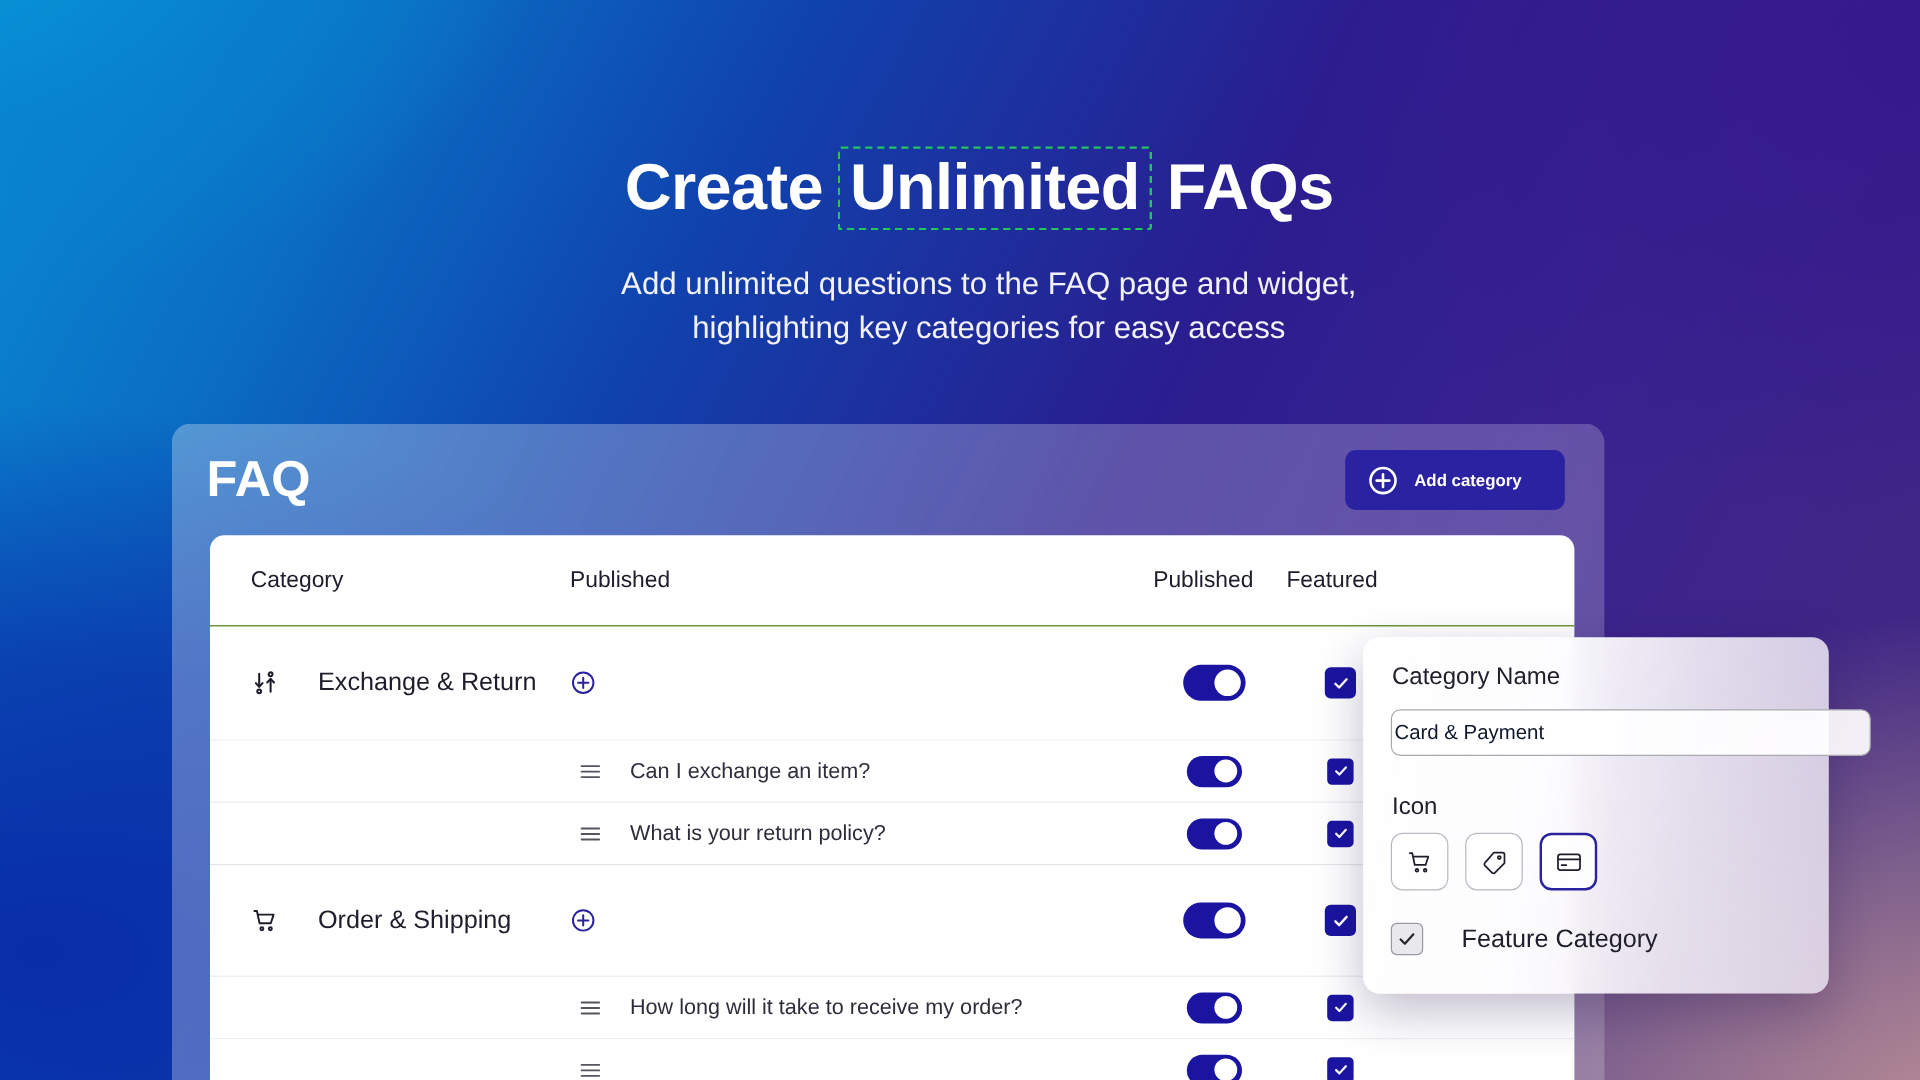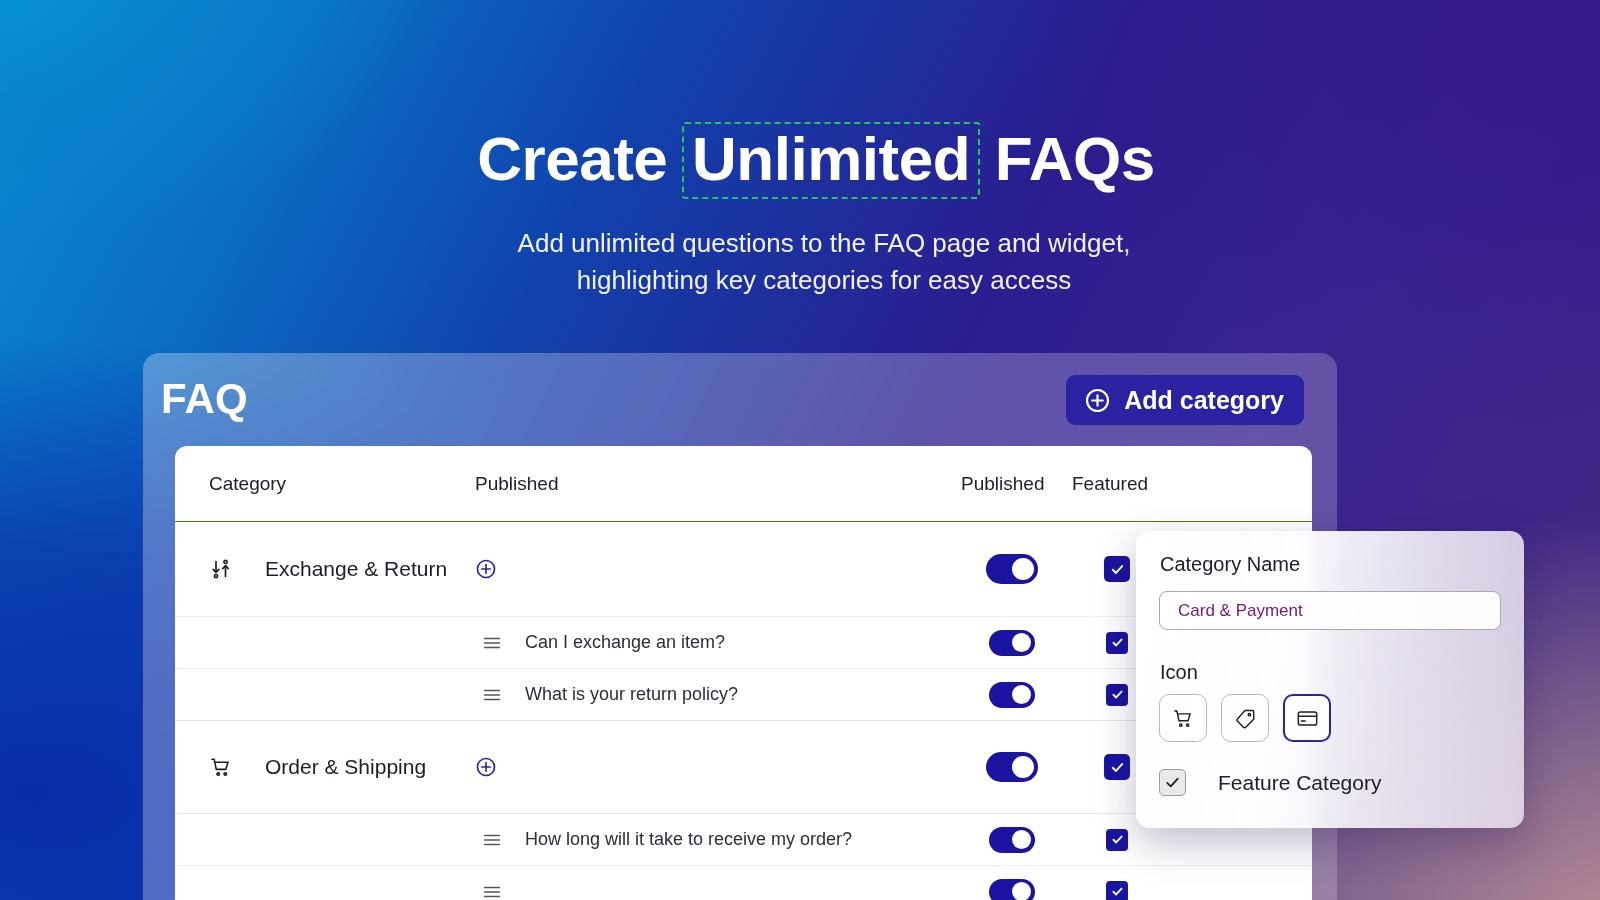--- a/index.html
+++ b/index.html
@@ -56,21 +56,21 @@
 
   
   .hero {
     position: absolute;
     top: 0; left: 0; right: 0;
     text-align: center;
     color: #ffffff;
   }
   .headline {
     margin-top: 122px;
-    font-size: 62px;
+    font-size: 54px;
     font-weight: 700;
     letter-spacing: -0.5px;
     line-height: 1.0;
     white-space: nowrap;
     padding-left: 32px;
   }
   .headline .hl-box {
     display: inline-block;
     border: 2px dashed #22c55e;
     border-radius: 3px;
@@ -102,42 +102,42 @@
         rgba(255,255,255,0.26) 45%,
         rgba(255,255,255,0.20) 100%);
     backdrop-filter: blur(2px);
   }
   .faq-panel-head {
     position: relative;
     height: 93px;
   }
   .faq-title {
     position: absolute;
-    left: 18px;
+    left: 29px;
     top: 22px;
     font-size: 42px;
     font-weight: 700;
     color: #ffffff;
     letter-spacing: 0.2px;
   }
   .add-cat-btn {
     position: absolute;
     right: 33px;
     top: 22px;
     height: 50px;
-    padding: 0 20px 0 18px;
+    padding: 0 36px 0 18px;
     display: flex;
     align-items: center;
     gap: 13px;
     background: #2a22a0;
     border: none;
     border-radius: 9px;
     color: #ffffff;
     font-family: "Liberation Sans", sans-serif;
-    font-size: 25px;
+    font-size: 14px;
     font-weight: 700;
     cursor: pointer;
   }
   .add-cat-btn svg { display: block; }
 
   
   .table-card {
     position: absolute;
     left: 32px;
     top: 93px;
@@ -254,29 +254,29 @@
     font-size: 20px;
     color: #20202c;
   }
   .lbl-cat-name { top: 22px; }
   .lbl-icon { top: 130px; }
 
   .cat-name-input {
     position: absolute;
     left: 23px;
     top: 60px;
-    width: 342px;
+    width: 400px;
     height: 39px;
     border: 1px solid #a9a9b0;
     border-radius: 8px;
     background: rgba(255,255,255,0.92);
-    padding: 0 18px;
+    padding: 0 2px;
     font-family: "Liberation Sans", sans-serif;
     font-size: 17px;
-    color: #701a75;
+    color: #0f172a;
     outline: none;
   }
 
   .icon-choices {
     position: absolute;
     left: 23px;
     top: 163px;
     display: flex;
     gap: 14px;
   }

